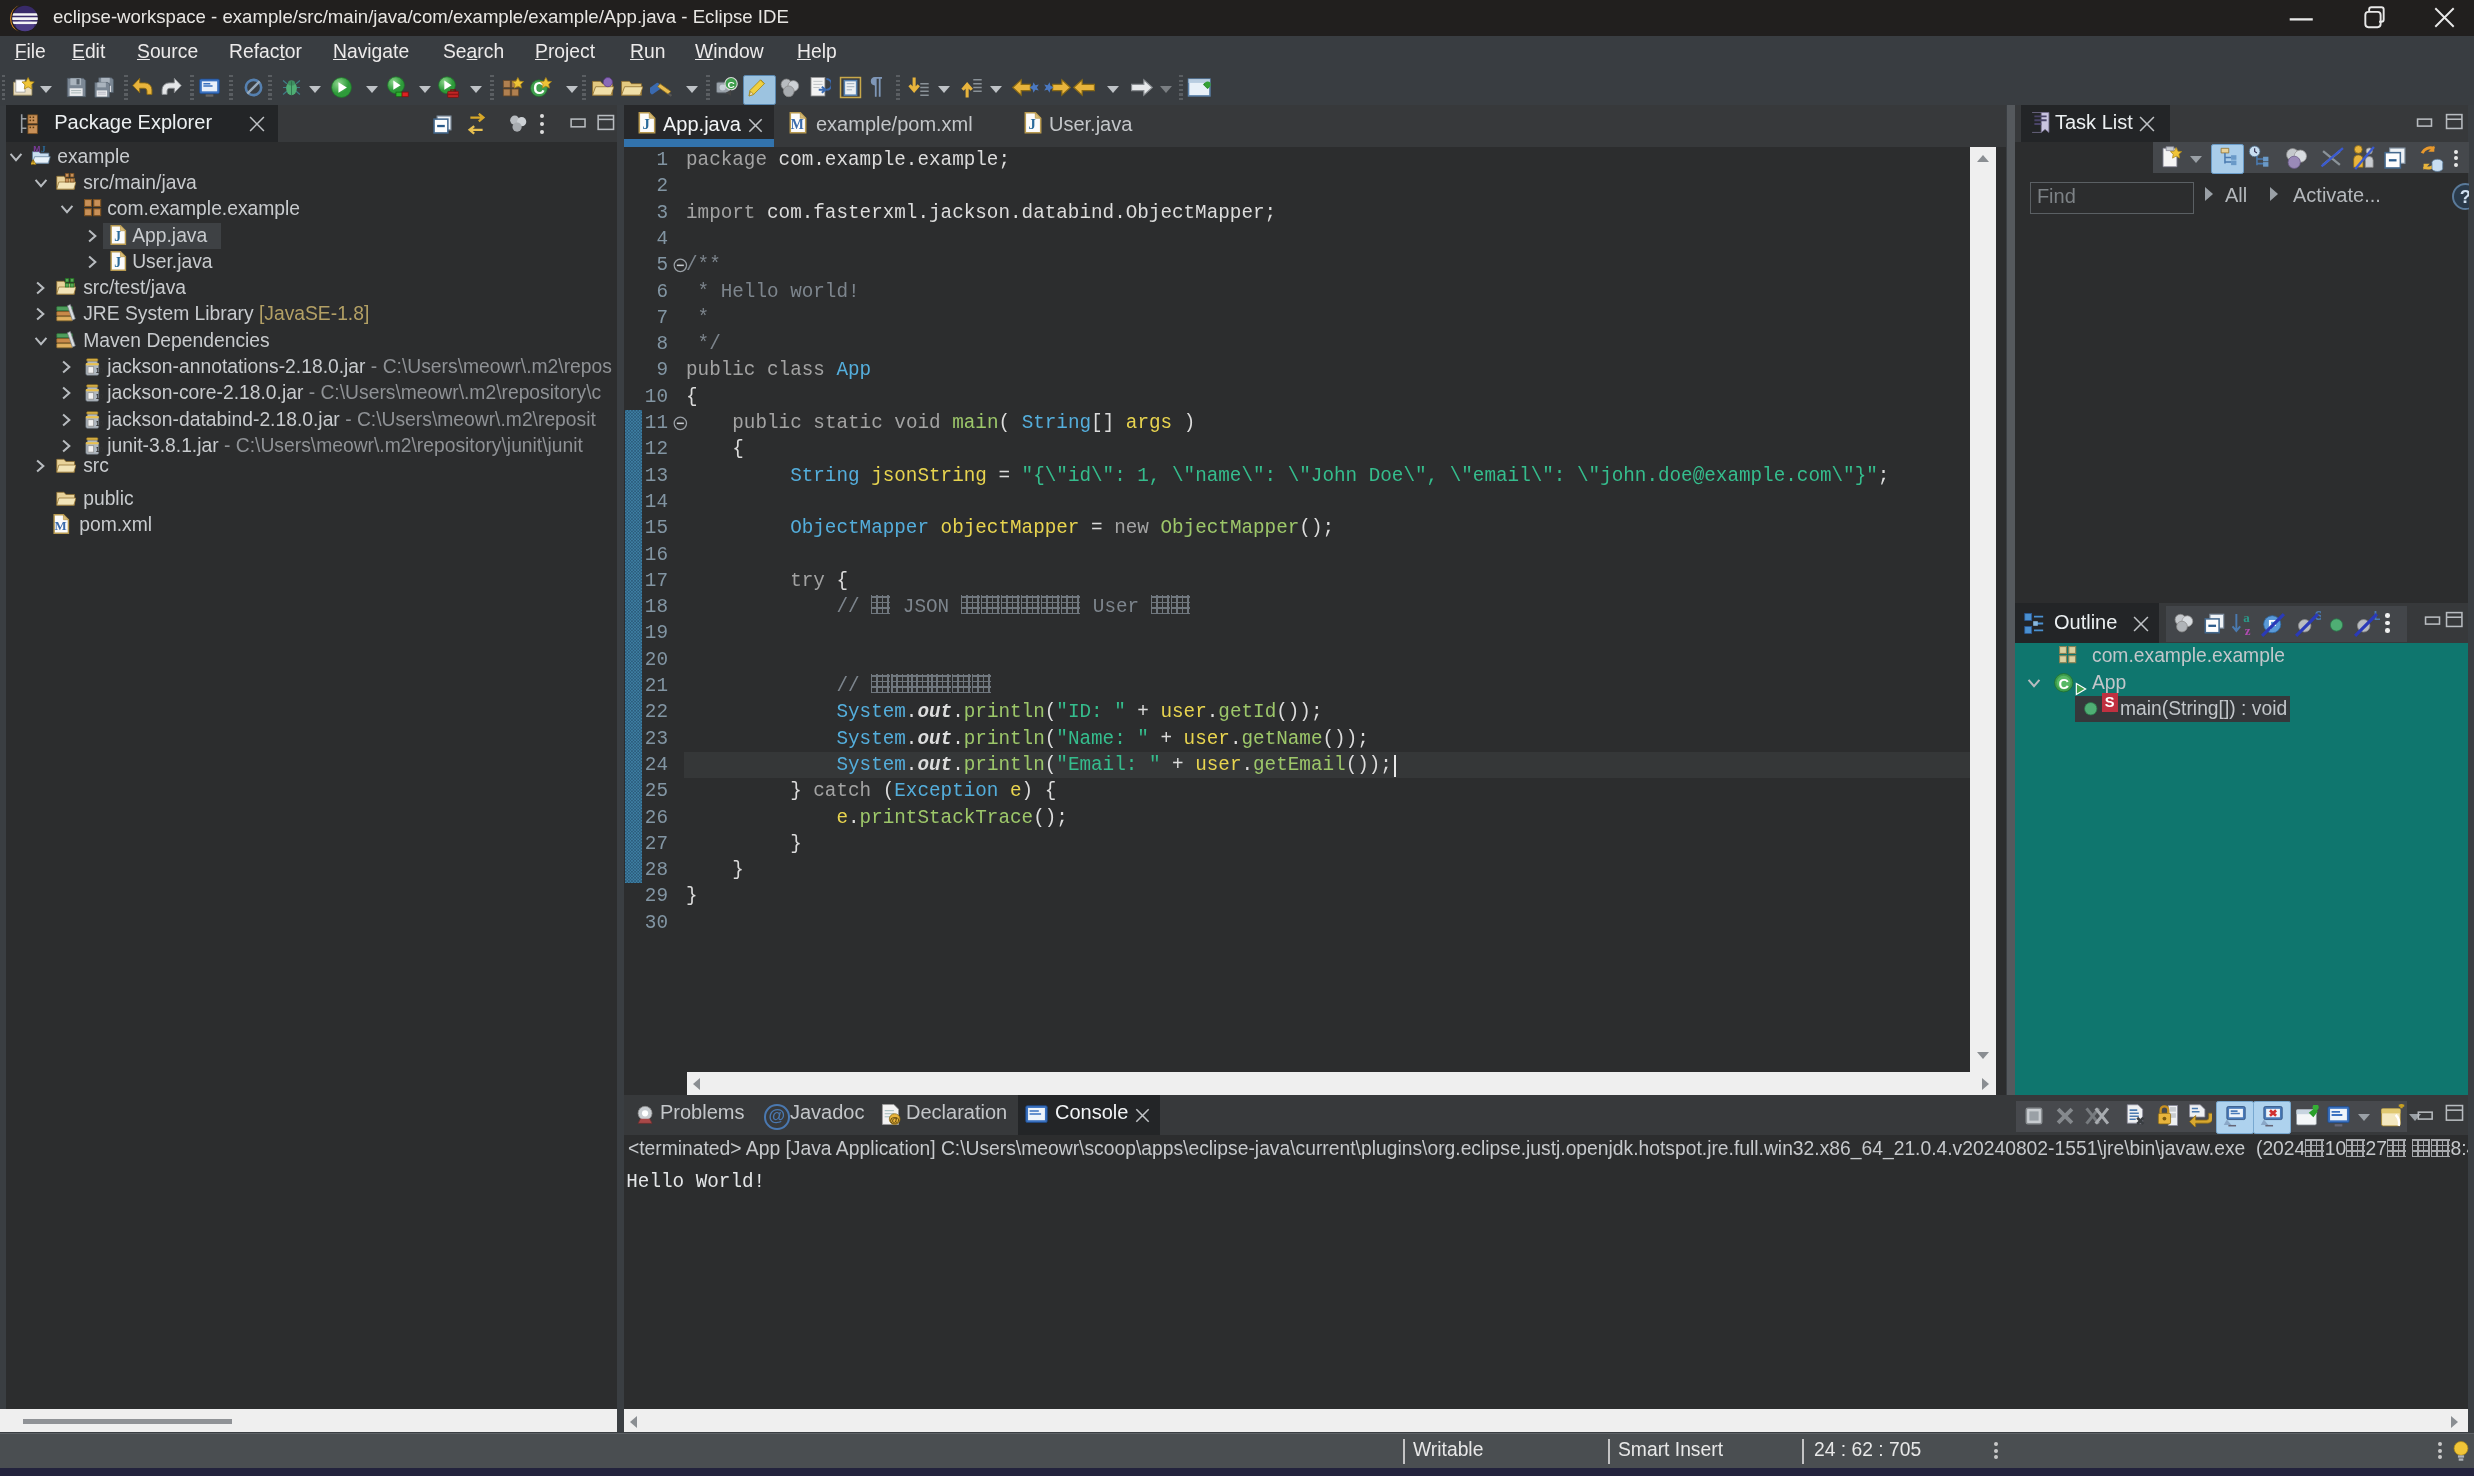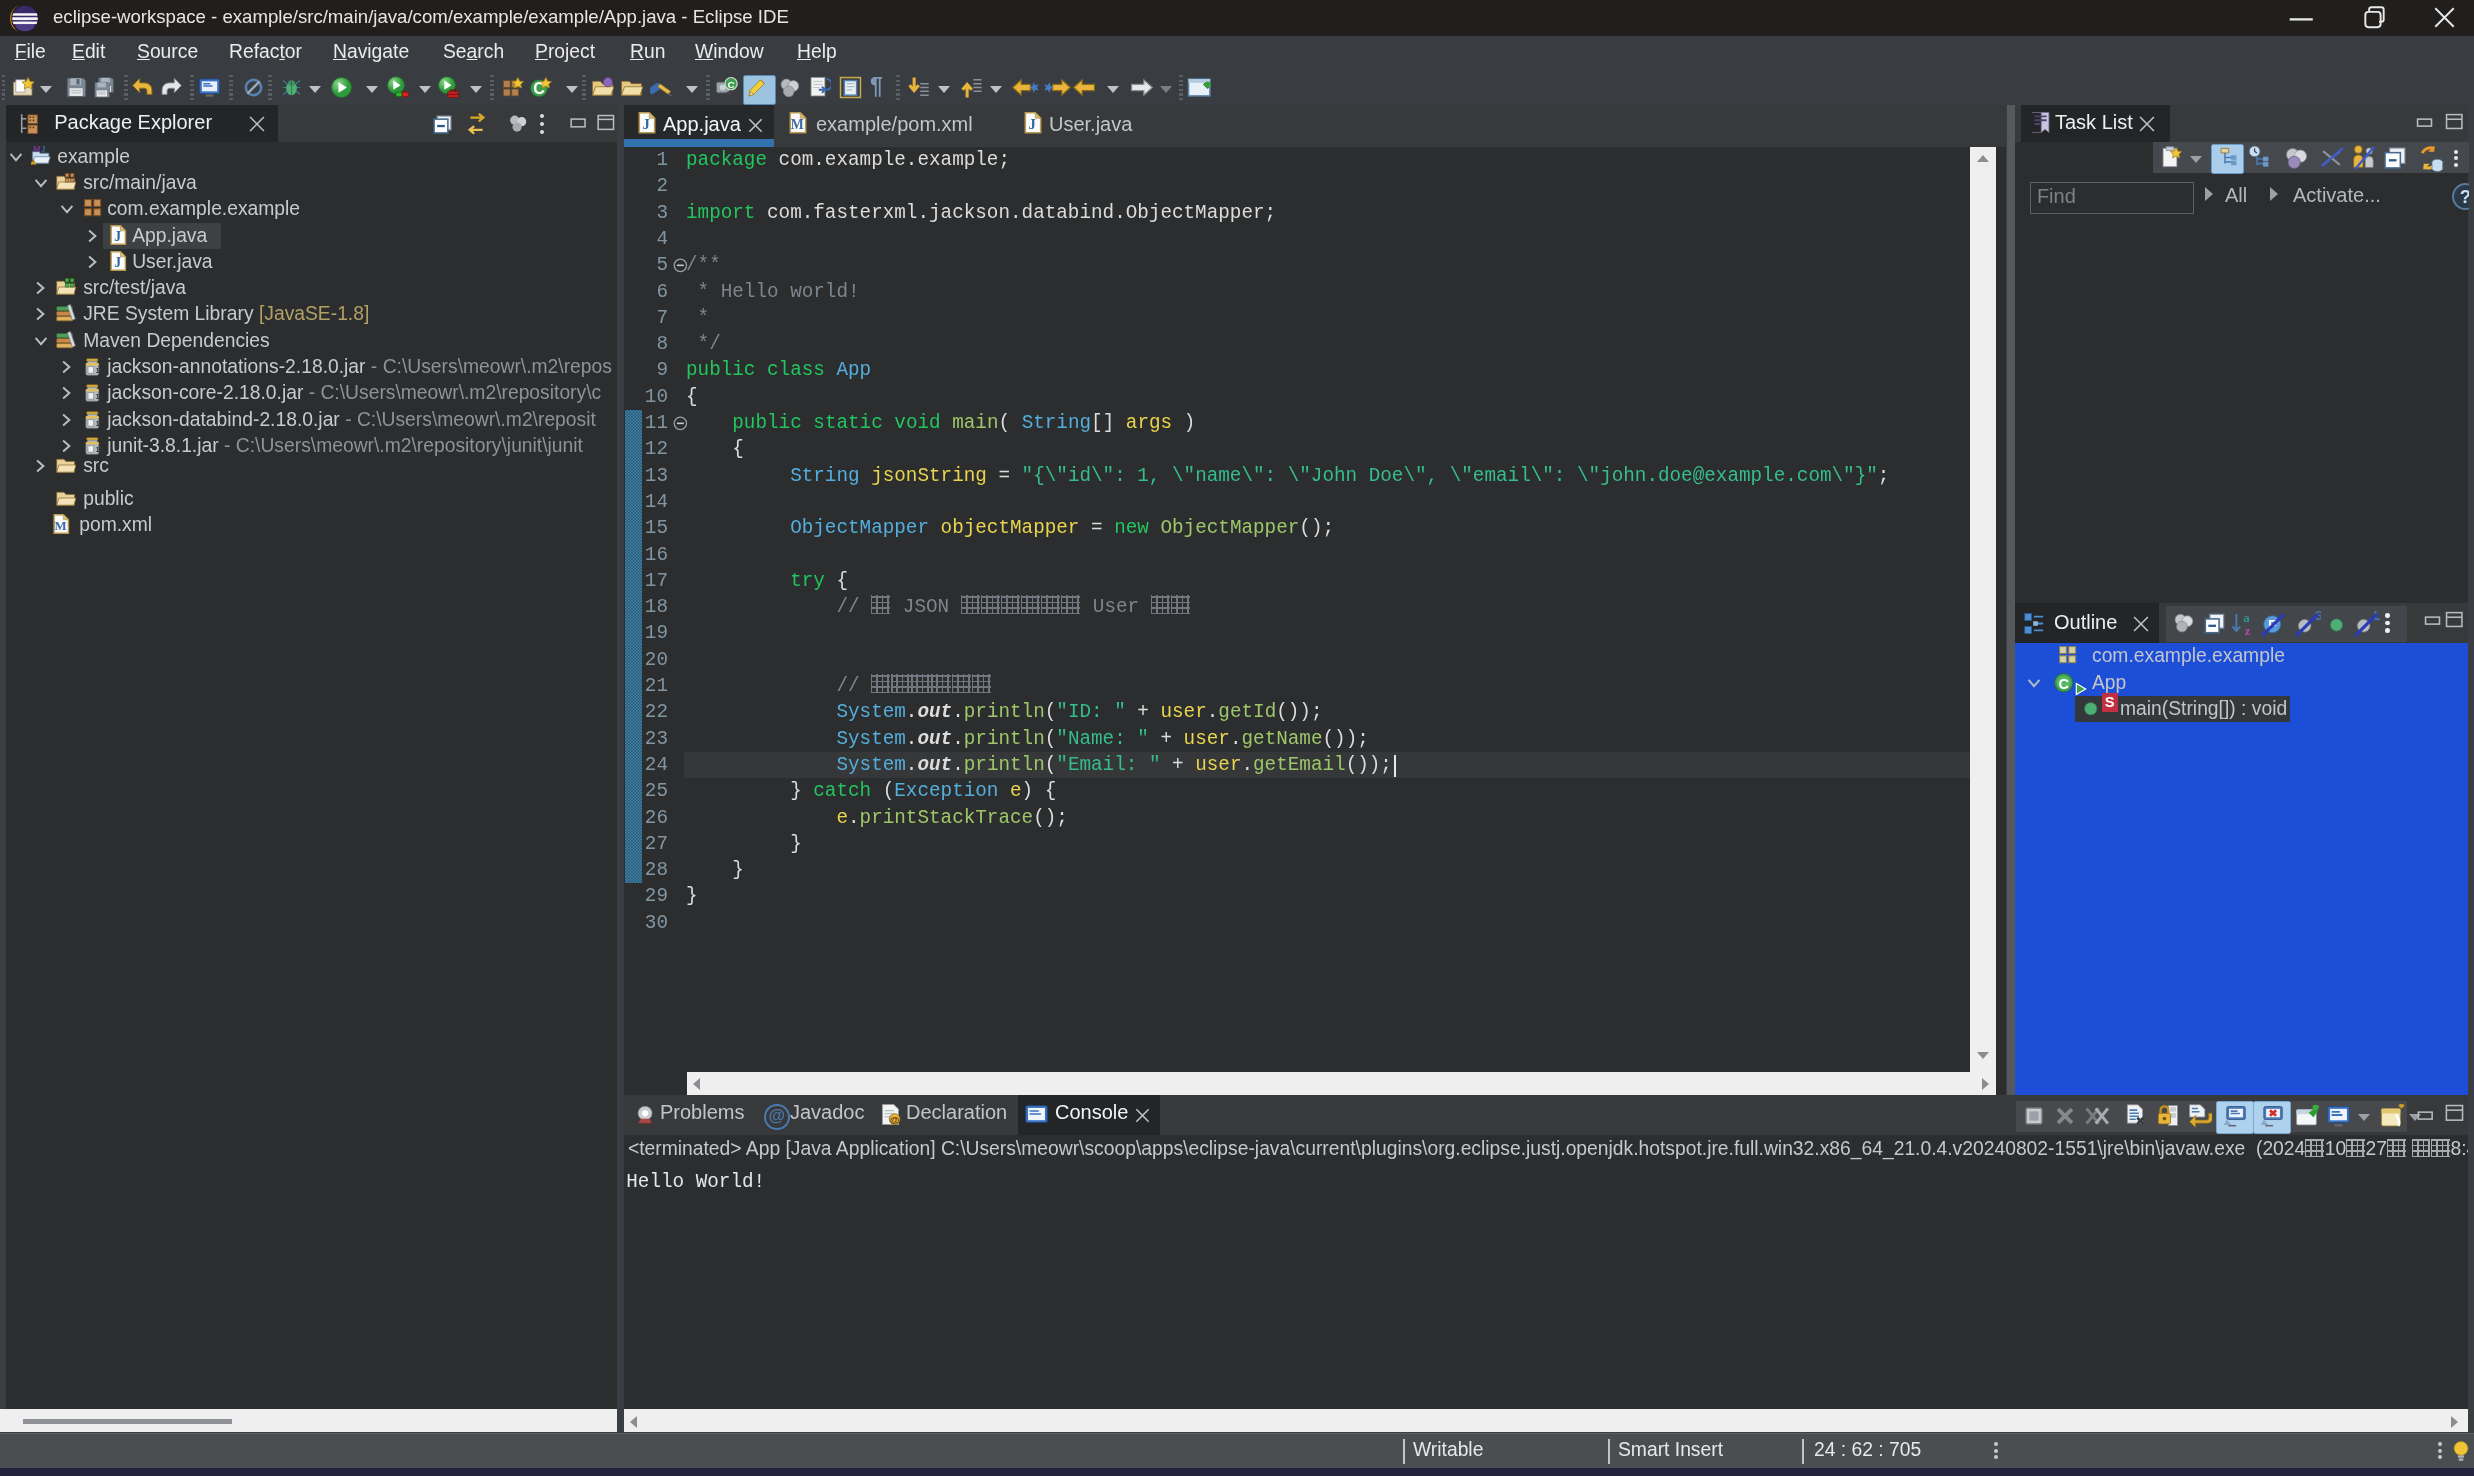--- a/index.html
+++ b/index.html
@@ -29,21 +29,21 @@
 .vsep{position:absolute;top:4.6px;width:1.5px;height:25px;background:#d8d8d8;opacity:.85;}
 .trow{position:absolute;left:0;width:611px;height:26px;overflow:hidden;}
 .ti18{position:absolute;width:14px;height:14px;top:6.2px;}
 .ti26{position:absolute;width:20px;height:20px;top:2.3px;}
 .tlbl{position:absolute;top:2.3px;font-size:19.3px;color:#c8cbce;white-space:pre;}
 .tpath{color:#8f9296;}
 
 .mono{font-family:"Liberation Mono",monospace;}
 .cl{position:absolute;left:62px;white-space:pre;font-size:19.3px;line-height:26px;height:26px;color:#dcdcdc;font-family:"Liberation Mono",monospace;}
 .ln{position:absolute;left:0;width:44px;text-align:right;font-size:19.3px;line-height:26px;height:26px;color:#8295a3;font-family:"Liberation Mono",monospace;}
-.k{color:#22c55e;}.t{color:#54aedc;}.v{color:#e8d44f;}.s{color:#35bd8d;}.g{color:#9dc76a;}.c{color:#7d858d;}.bi{font-weight:bold;font-style:italic;}
+.k{color:#a3a3a3;}.t{color:#54aedc;}.v{color:#e8d44f;}.s{color:#35bd8d;}.g{color:#9dc76a;}.c{color:#7d858d;}.bi{font-weight:bold;font-style:italic;}
 .etab-txt{font-size:20px;color:#c3c6c9;position:absolute;top:7.7px;}
 .cj{display:inline-block;width:19.3px;height:18.6px;margin-right:0.8px;vertical-align:-1.5px;background:repeating-linear-gradient(90deg,#7d858d 0 1.5px,transparent 1.5px 5.4px),repeating-linear-gradient(0deg,#7d858d 0 1.5px,transparent 1.5px 5.4px);opacity:.85;}
 .cjs{display:inline-block;width:18.6px;height:18px;margin-right:0.8px;vertical-align:-1.5px;background:repeating-linear-gradient(90deg,#c6c9cc 0 1.5px,transparent 1.5px 5.4px),repeating-linear-gradient(0deg,#c6c9cc 0 1.5px,transparent 1.5px 5.4px);opacity:.8;}
 </style>
 </head>
 <body>
 <div id="win">
 
 <div id="titlebar">
 <svg class="abs" style="left:7.7px;top:3.1px" width="32.5" height="31" viewBox="0 0 42 40">
@@ -846,21 +846,21 @@
 <div class="abs" style="left:2452px;top:183px;width:23px;height:23px;border-radius:50%;border:2.3px solid #5a7a9a;color:#d0e0f0;font-size:18.6px;font-weight:bold;text-align:center;line-height:23px;background:#2a3a4a">?</div>
 
 <svg class="abs" style="left:2416px;top:116px" width="18.6" height="14" viewBox="0 0 24 18">
       <rect x="2" y="4" width="18" height="9" fill="none" stroke="#b8bcc0" stroke-width="2"></rect>
     </svg>
 <svg class="abs" style="left:2445px;top:113px" width="20" height="18.6" viewBox="0 0 26 24">
       <rect x="2" y="2" width="20" height="18" fill="none" stroke="#b8bcc0" stroke-width="2"></rect>
       <path d="M2 8 h20" stroke="#b8bcc0" stroke-width="2"></path>
     </svg>
 
-<div class="abs" style="left:2015px;top:603px;width:453px;height:492px;background:#1d4ed8">
+<div class="abs" style="left:2015px;top:603px;width:453px;height:492px;background:#0f766e">
   <div class="abs tabstrip" style="left:0;top:0;width:453px;height:40px"></div>
   <div class="abs darktab" style="left:0;top:0;width:144px;height:40px"></div>
   <svg class="abs" style="left:7.7px;top:9.3px" width="25" height="23" viewBox="0 0 32 30">
         <g fill="#4a90d0" stroke="#2a5a9a">
           <rect x="2" y="2" width="9" height="9"></rect>
           <rect x="2" y="19" width="9" height="9"></rect>
         </g>
         <path d="M14 6 h12 M14 24 h12 M18 15 h8" stroke="#4a90d0" stroke-width="2.5"></path>
         <rect x="13" y="12" width="6" height="6" fill="#88b8e0"></rect>
       </svg>

